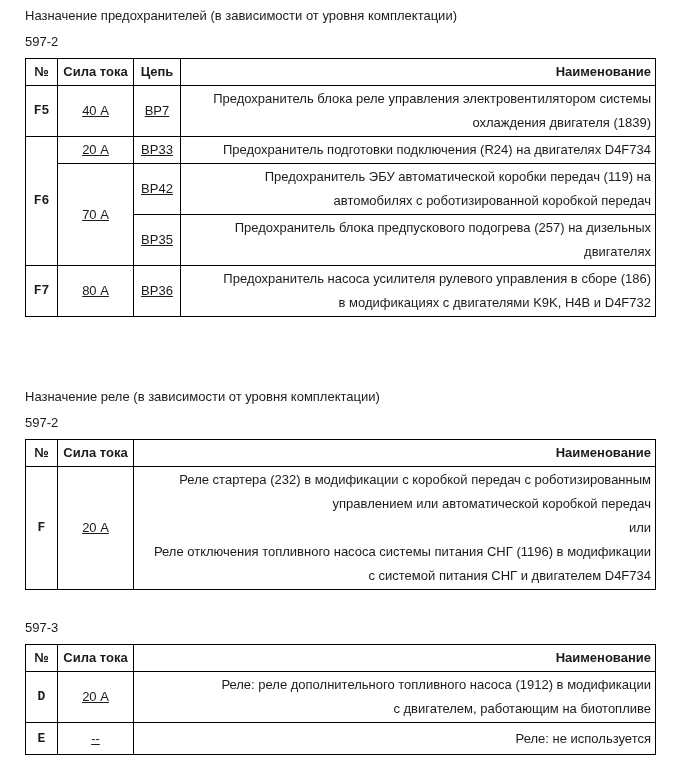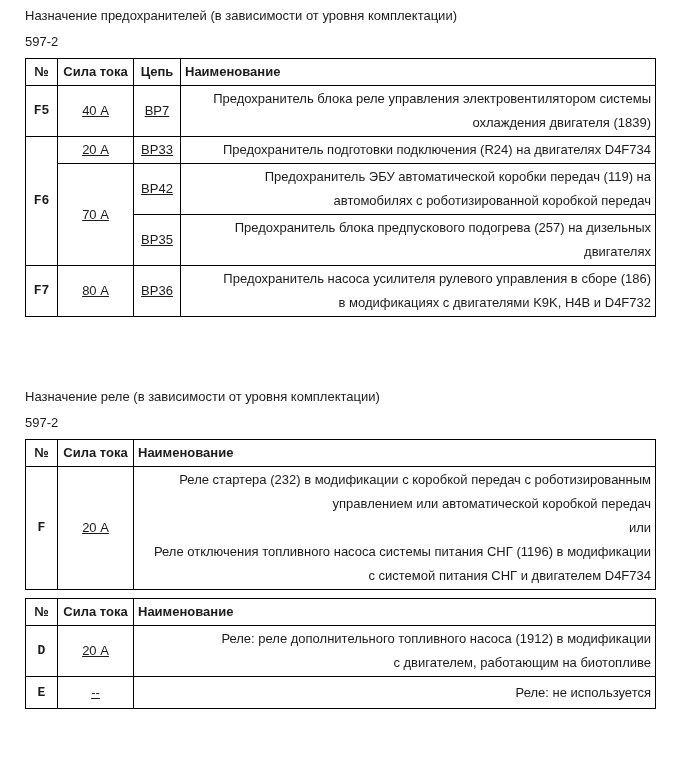--- a/index.html
+++ b/index.html
@@ -40,21 +40,21 @@
     line-height: 24px;
     padding: 1px 4px;
     vertical-align: middle;
     overflow: hidden;
   }
   table.spec-table th {
     font-weight: bold;
     text-align: center;
   }
   table.spec-table th.h-name {
-    text-align: left;
+    text-align: right;
   }
   td.c-id {
     font-weight: bold;
     text-align: center;
     font-family: Liberation Mono, monospace;
   }
   td.c-mid {
     text-align: center;
     text-decoration: underline;
   }
@@ -144,20 +144,21 @@
       <td class="c-mid">20 А</td>
       <td class="c-desc">Реле стартера (232) в модификации с коробкой передач с роботизированным
 управлением или автоматической коробкой передач
 или
 Реле отключения топливного насоса системы питания СНГ (1196) в модификации
 с системой питания СНГ и двигателем D4F734</td>
     </tr>
   </tbody>
     </table>
 
+  <div class="page-ref gap-subsection">597-3</div>
 
   <table class="spec-table">
     <colgroup>
       <col style="width:32px">
         <col style="width:76px">
         <col>
     </colgroup>
     <tbody>
         <tr>
       <th>№</th>

